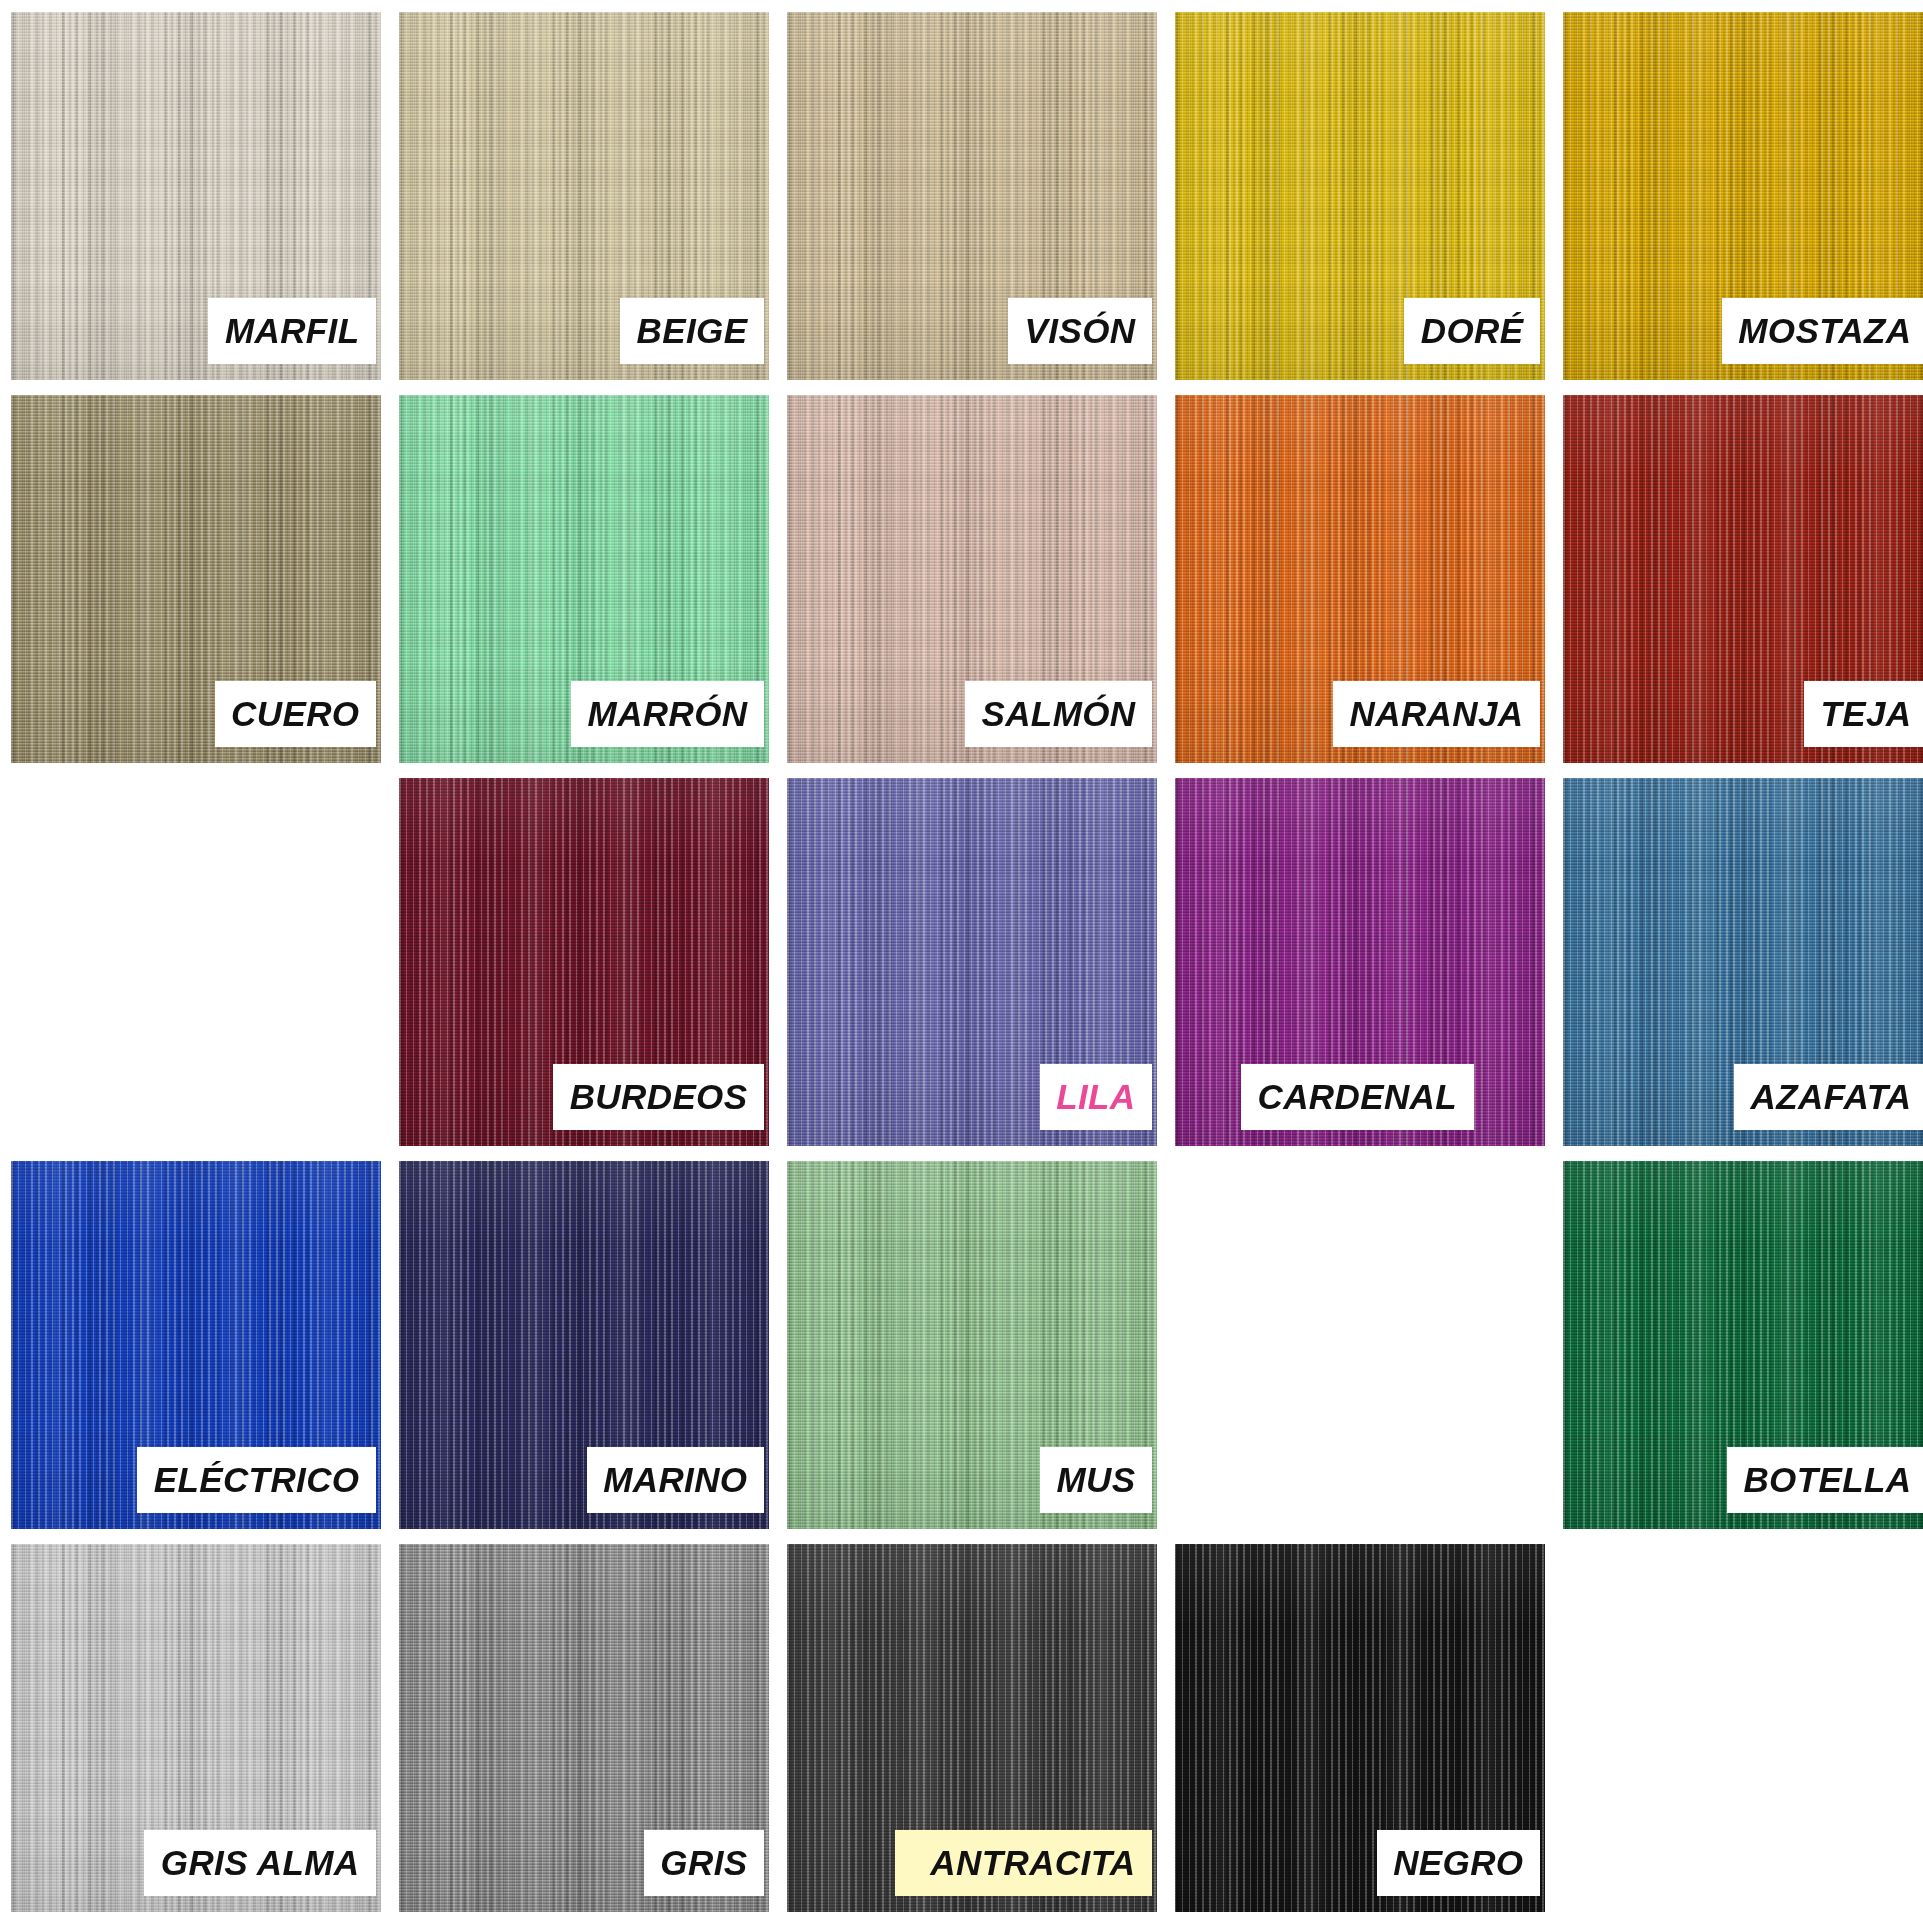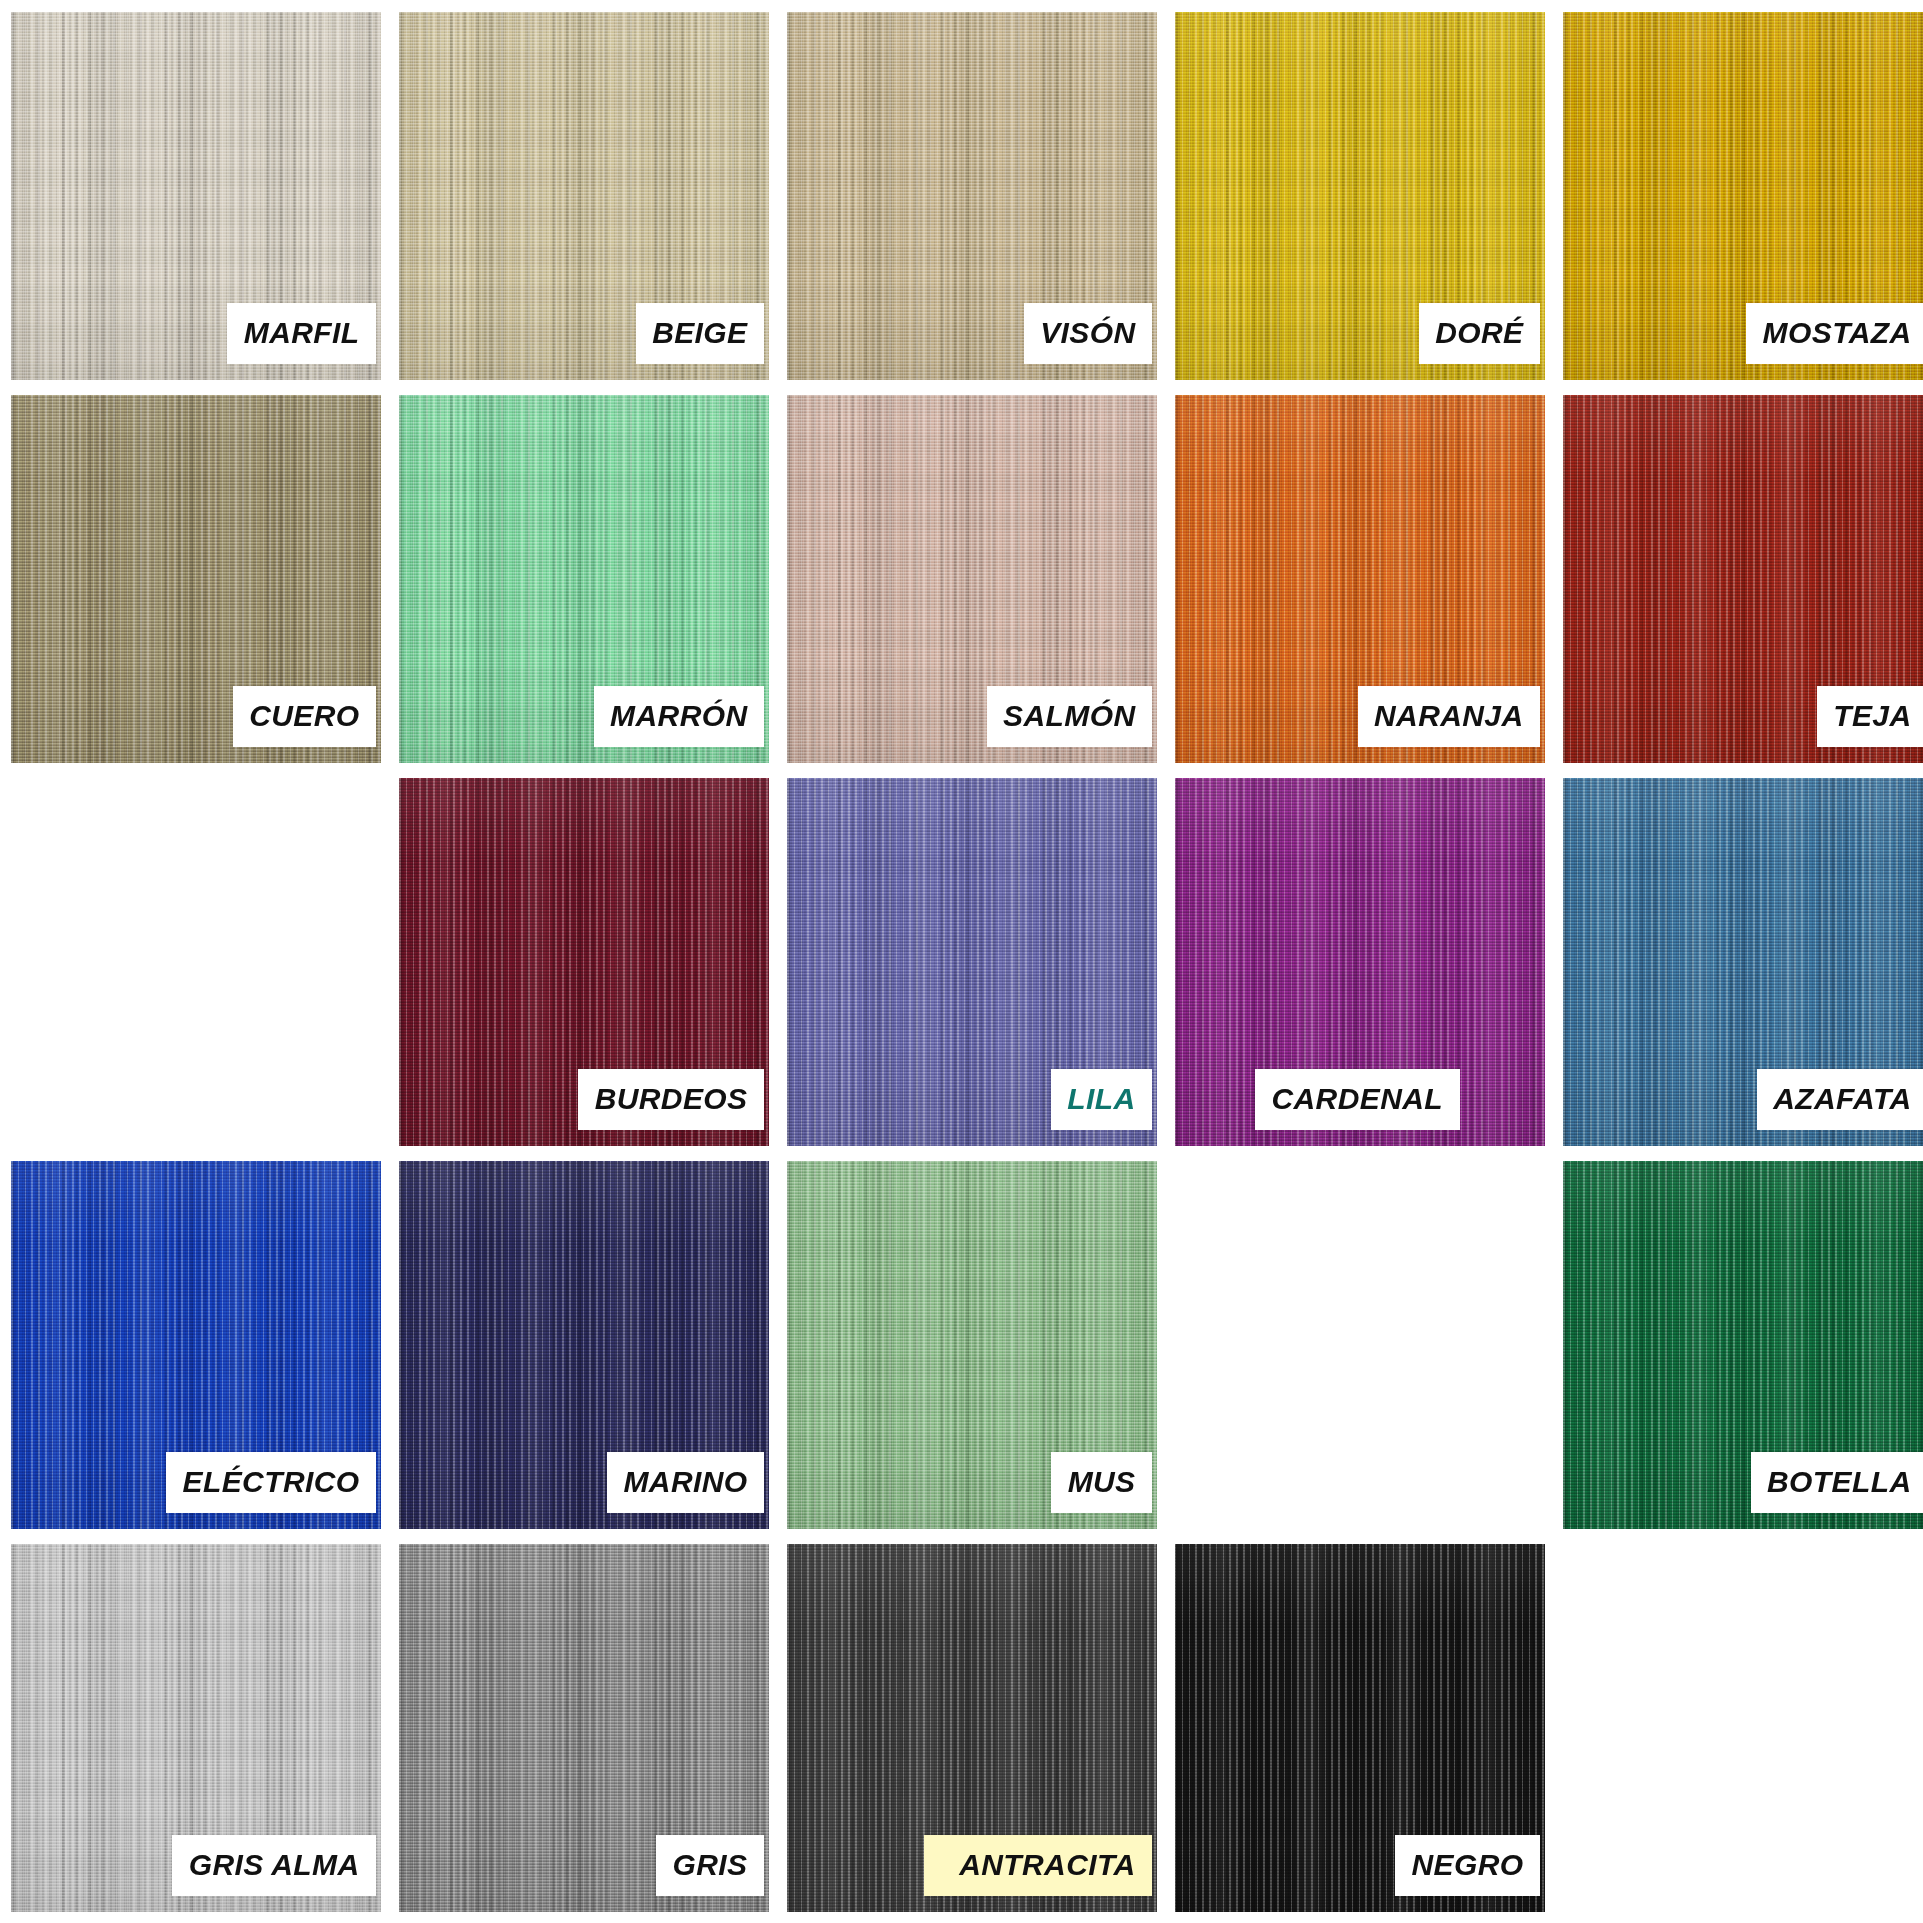--- a/index.html
+++ b/index.html
@@ -117,21 +117,21 @@
   }
 
   
   .label{
     position:relative;
     z-index:5;
     background:#ffffff;
     color:#111111;
     font-weight:bold;
     font-style:italic;
-    font-size:30px;
+    font-size:35px;
     line-height:1;
     letter-spacing:0.4px;
     padding:14.3px 16.5px 16px 16.5px;
     margin:0 4.5px 16.5px 0;
     white-space:nowrap;
   }
 </style>
 </head>
 <body>
 
@@ -235,21 +235,21 @@
       <div class="tex tex-vig"></div>
       <div class="label" style="background: rgb(255, 255, 255); color: rgb(17, 17, 17);">BURDEOS</div>
     </div>
     <div class="swatch" style="background-color: rgb(108, 108, 182); grid-area: 3 / 3;">
       <div class="tex tex-shade"></div>
       <div class="tex tex-slub" style="color: rgb(69, 69, 126);"></div>
       <div class="tex tex-slub2"></div>
       <div class="tex tex-warp"></div>
       <div class="tex tex-weft"></div>
       <div class="tex tex-vig"></div>
-      <div class="label" style="background: rgb(255, 255, 255); color: #0f766e; font-style: italic;">LILA</div>
+      <div class="label" style="background: rgb(255, 255, 255); color: #ec4899; font-style: italic;">LILA</div>
     </div>
     <div class="swatch" style="background-color: rgb(140, 38, 137); grid-area: 3 / 4; justify-content: center;">
       <div class="tex tex-shade"></div>
       <div class="tex tex-slub" style="color: rgb(85, 19, 82);"></div>
       <div class="tex tex-slub2"></div>
       <div class="tex tex-warp"></div>
       <div class="tex tex-weft"></div>
       <div class="tex tex-vig"></div>
       <div class="label" style="background: rgb(255, 255, 255); color: rgb(17, 17, 17);">CARDENAL</div>
     </div>

